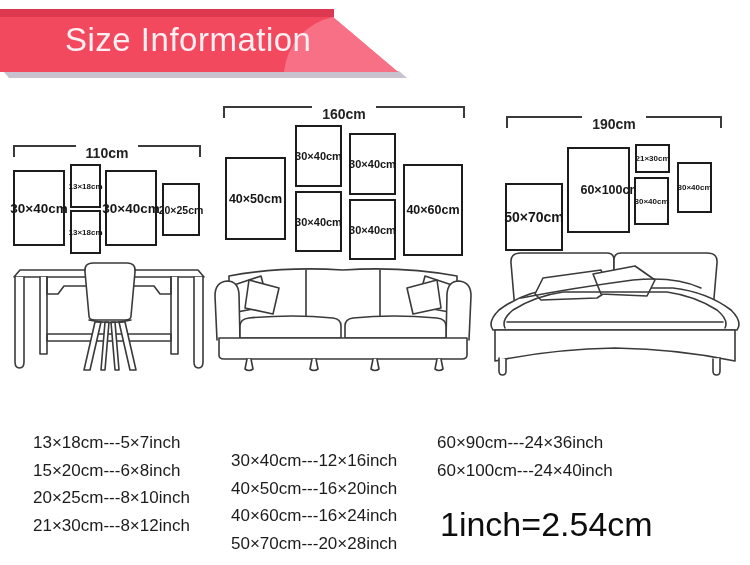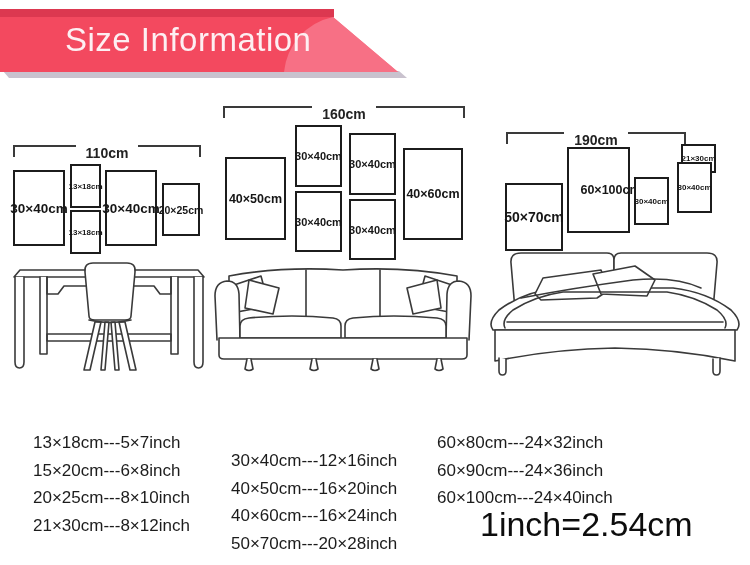--- a/index.html
+++ b/index.html
@@ -29,21 +29,21 @@
 
   
   .size-chip{position:absolute;left:30px;top:390px;width:85px;height:30px;background:#0a0a0a;
              color:#fff;display:flex;align-items:center;justify-content:center;
              font-weight:700;font-size:21px;letter-spacing:1px;}
   .tcol{position:absolute;top:429px;display:flex;flex-direction:column;color:#1c1c1c;
         font-size:17px;}
   .tcol .trow{height:27.5px;line-height:27.5px;white-space:nowrap;}
   .col1{left:33px;} .col2{left:231px;margin-top:18px;} .col3{left:437px;}
   .conv-note{position:absolute;left:440px;top:505px;font-size:34px;line-height:38px;
-             color:#0d0d0d;white-space:nowrap;margin-left:40px;}
+             color:#0d0d0d;white-space:nowrap;}
 </style>
 </head>
 <body>
 
 <div class="stage">
 
   <svg class="banner-svg" width="420" height="85" viewBox="0 0 420 85">
     <polygon points="3,71 399,71 407,78 9,78" fill="#c9c2ce"></polygon>
     <rect x="0" y="9" width="334" height="8.5" fill="#dc3850"></rect>
     <polygon points="0,17 333,17 398,72 0,72" fill="#f3495f"></polygon>
@@ -94,21 +94,21 @@
       <span class="seg"></span>
       <span class="lbl">160cm</span>
       <span class="seg"></span>
       <span class="tick"></span>
     </div>
     <div class="frame" style="left:225px;top:157px;width:61px;height:83px;font-size:12.5px;">40×50cm</div>
     <div class="frame" style="left:295px;top:125px;width:47px;height:62px;font-size:11px;">30×40cm</div>
     <div class="frame" style="left:295px;top:191px;width:47px;height:61px;font-size:11px;">30×40cm</div>
     <div class="frame" style="left:349px;top:133px;width:47px;height:62px;font-size:11px;">30×40cm</div>
     <div class="frame" style="left:349px;top:199px;width:47px;height:61px;font-size:11px;">30×40cm</div>
-    <div class="frame" style="left:403px;top:148px;width:60px;height:92px;font-size:12.5px;">40×60cm</div>
+    <div class="frame" style="left:403px;top:164px;width:60px;height:92px;font-size:12.5px;">40×60cm</div>
 
     <div class="furn" style="left:203px;top:262px;">
       <svg width="280" height="114" viewBox="0 0 280 114" fill="none" stroke="#3a3a3a" stroke-width="1.6" stroke-linejoin="round" stroke-linecap="round">
         <path d="M26,58 L26,14 Q80,4 140,8 Q200,4 254,14 L254,58" fill="#fff"></path>
         <path d="M103,8 L103,56 M177,8 L177,56"></path>
         <g>
           <path d="M28,24 L58,14 L66,44 L34,50 Z" fill="#fff"></path>
           <path d="M46,18 L76,26 L70,52 L42,46 Z" fill="#fff"></path>
           <path d="M252,24 L222,14 L214,44 L246,50 Z" fill="#fff"></path>
           <path d="M234,18 L204,26 L210,52 L238,46 Z" fill="#fff"></path>
@@ -126,30 +126,30 @@
           <path d="M44,97 L42,107 Q46,110 50,107 L48,97" fill="#fff"></path>
           <path d="M109,97 L107,107 Q111,110 115,107 L113,97" fill="#fff"></path>
           <path d="M170,97 L168,107 Q172,110 176,107 L174,97" fill="#fff"></path>
           <path d="M234,97 L232,107 Q236,110 240,107 L238,97" fill="#fff"></path>
         </g>
       </svg>
     </div>
   </div>
 
   <div>
-    <div class="measure" style="left:506px;top:132px;width:180px;">
+    <div class="measure" style="left:506px;top:116px;width:216px;">
       <span class="tick"></span>
       <span class="seg"></span>
       <span class="lbl">190cm</span>
       <span class="seg"></span>
       <span class="tick"></span>
     </div>
     <div class="frame" style="left:505px;top:157px;width:58px;height:68px;font-size:14px;margin-top:26px;">50×70cm</div>
     <div class="frame" style="left:567px;top:147px;width:63px;height:86px;font-size:12.5px;padding-left:24px;">60×100cm</div>
-    <div class="frame" style="left:635px;top:144px;width:35px;height:29px;font-size:8px;margin-left:46px;">21×30cm</div>
+    <div class="frame" style="left:635px;top:144px;width:35px;height:29px;font-size:8px;">21×30cm</div>
     <div class="frame" style="left:634px;top:177px;width:35px;height:48px;font-size:8px;">30×40cm</div>
     <div class="frame" style="left:677px;top:162px;width:35px;height:51px;font-size:8px;">30×40cm</div>
 
     <div class="furn" style="left:483px;top:250px;">
       <svg width="264" height="130" viewBox="0 0 264 130" fill="none" stroke="#3a3a3a" stroke-width="1.6" stroke-linejoin="round" stroke-linecap="round">
         <g>
           <path d="M32,60 L28,13 Q27,3 38,3 L124,3 Q131,3 131,10 L131,60" fill="#fff"></path>
           <path d="M131,60 L131,10 Q131,3 138,3 L224,3 Q235,3 234,13 L230,60" fill="#fff"></path>
         </g>
         <path d="M10,80 Q4,72 16,60 Q40,42 74,38 L190,38 Q224,42 248,60 Q260,72 254,80 Z" fill="#fff"></path>
@@ -178,20 +178,19 @@
   </div>
 
   <div class="tcol col2">
     <div class="trow">30×40cm---12×16inch</div>
     <div class="trow">40×50cm---16×20inch</div>
     <div class="trow">40×60cm---16×24inch</div>
     <div class="trow">50×70cm---20×28inch</div>
   </div>
 
   <div class="tcol col3">
-    <div class="trow">60×80cm---24×32inch</div>
     <div class="trow">60×90cm---24×36inch</div>
     <div class="trow">60×100cm---24×40inch</div>
   </div>
 
   <div class="conv-note">1inch=2.54cm</div>
 
 </div>
 
 </body></html>

